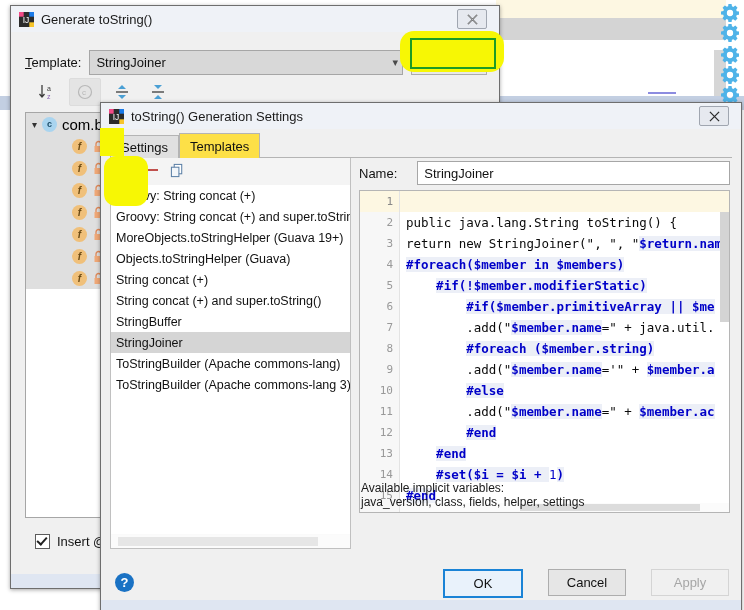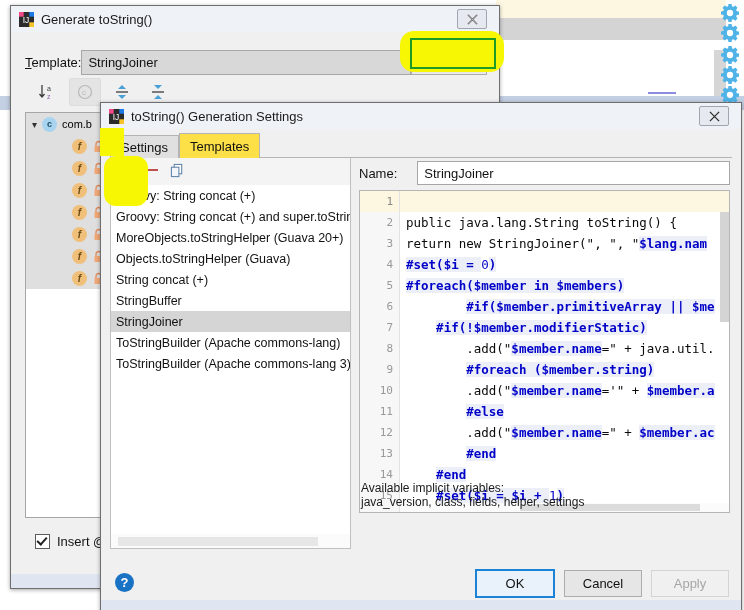--- a/index.html
+++ b/index.html
@@ -21,21 +21,21 @@
   
   .win{position:absolute;background:#f0f0f0;border:1px solid #6e6e6e;box-shadow:0 1px 4px rgba(0,0,0,.35);}
   .win-title{height:26px;background:#eff2f7;display:flex;align-items:center;padding:0 12px 0 8px;}
   .win-title .ttl{font-size:13px;color:#1a1a1a;margin-left:7px;white-space:nowrap;}
   .win-close{margin-left:auto;width:28px;height:18px;border:1px solid #a0a6b0;background:#e6e9ef;
              display:flex;align-items:center;justify-content:center;border-radius:2px;}
   .ij-logo{width:15px;height:15px;position:relative;flex:0 0 auto;}
   
   #dlg-generate{left:10px;top:5px;width:488px;height:582px;}
   #gen-body{position:absolute;left:0;top:26px;right:0;bottom:0;background:#f0f0f0;}
-  .row-template{position:absolute;left:14px;top:12px;right:12px;height:36px;display:flex;align-items:center;}
+  .row-template{position:absolute;left:14px;top:12px;right:12px;height:36px;display:flex;align-items:center;gap:8px;}
   .lbl{font-size:13px;color:#111;white-space:nowrap;}
   .lbl u{text-decoration:underline;}
   .combo{flex:1;height:23px;background:#d8d8d8;border:1px solid #a6a6a6;display:flex;align-items:center;
          padding:0 4px 0 6px;font-size:13px;color:#111;}
   .combo .chev{margin-left:auto;color:#4a4a4a;font-size:11px;}
   .btn{border:1px solid #adadad;background:#e1e1e1;font-size:13px;color:#111;
        display:flex;align-items:center;justify-content:center;cursor:default;}
   #btn-settings{width:74px;height:23px;position:relative;z-index:4;background:#e8e8e8;}
   .toolbar-gen{position:absolute;left:22px;top:46px;display:flex;align-items:center;gap:6px;}
   .tbtn{width:30px;height:26px;display:flex;align-items:center;justify-content:center;}
@@ -86,21 +86,21 @@
   .k{color:#0000c8;font-weight:bold;background:#eceff7;}
   .v{color:#0000c8;font-weight:bold;background:#eceff7;}
   .n{color:#0000c8;}
   .code-vscroll{position:absolute;right:0;top:21px;width:9px;height:110px;background:#d4d4d4;}
   .code-hscroll{position:absolute;left:40px;right:0;bottom:0;height:9px;background:#fbfbfb;}
   .code-hscroll i{position:absolute;left:120px;top:1px;width:180px;height:7px;background:#dcdcdc;display:block;}
   #implicit{position:absolute;left:8px;bottom:40px;font-size:12px;color:#1a1a1a;line-height:14px;}
   #set-footer{position:absolute;left:0;right:0;bottom:0;height:48px;background:#f0f0f0;}
   #helpbtn{position:absolute;left:14px;top:10px;width:19px;height:19px;border-radius:50%;background:#1a72c4;
            color:#fff;font-size:13px;font-weight:bold;display:flex;align-items:center;justify-content:center;}
-  .footbtns{position:absolute;right:12px;top:6px;display:flex;gap:9px;align-items:center;}
+  .footbtns{position:absolute;right:12px;top:6px;display:flex;gap:25px;}
   .fbtn{width:76px;height:25px;border:1px solid #adadad;background:#e6e6e6;font-size:13px;color:#111;
         display:flex;align-items:center;justify-content:center;}
   .fbtn.default{border:2px solid #1a83d6;background:#e9f2fb;}
   .fbtn.disabled{color:#a6a6a6;background:#f0f0f0;border-color:#d4d4d4;}
   #set-footer-strip{position:absolute;left:0;right:0;bottom:0;height:11px;background:#dfe6f2;}
   
   .hl{position:absolute;background:#f7f704;z-index:5;pointer-events:none;}
   #hl-settings{left:400px;top:31px;width:104px;height:41px;border-radius:14px;}
   #hl-plus{left:104px;top:156px;width:44px;height:50px;border-radius:12px;z-index:6;}
   #hl-tabs{left:100px;top:128px;width:24px;height:28px;z-index:6;}
@@ -206,21 +206,21 @@
             <path d="M3 9 L15 9" stroke="#3c3c3c" stroke-width="1.3"></path>
             <path d="M9 12 L5 16 L13 16 Z" fill="#4a9fd4"></path>
           </svg>
       </span>
     </div>
 
     <div id="gen-tree">
       <div class="tree-head">
         <span style="color:#333;font-size:10px">▾</span>
         <span class="cicon">c</span>
-        <span style="font-size:11px">com.b</span>
+        <span style="font-size:15px">com.b</span>
       </div>
       <div class="tree-rows" id="tree-rows">
           <div class="tree-row">
             <span class="ficon">f</span>
             <span class="lockicon"><svg viewBox="0 0 11 13" width="11" height="13">
                 <path d="M3 6 V4a2.5 2.5 0 0 1 5 0v2" fill="none" stroke="#e08a5a" stroke-width="1.3"></path>
                 <rect x="1.5" y="6" width="8" height="6" fill="#f0a877" stroke="#d3семь" stroke-width="0"></rect>
               </svg></span>
           </div>
           <div class="tree-row">
@@ -319,23 +319,24 @@
         <span>
           <svg viewBox="0 0 16 16" width="15" height="15">
               <rect x="4.5" y="1.5" width="8" height="10" fill="#ffffff" stroke="#5b7fa6" stroke-width="1.1"></rect>
               <rect x="1.5" y="4.5" width="8" height="10" fill="#f2f6fa" stroke="#5b7fa6" stroke-width="1.1"></rect>
             </svg>
         </span>
       </div>
       <div class="tmpl-list" id="tmpl-list">
           <div class="tmpl-item">Groovy: String concat (+)</div>
           <div class="tmpl-item">Groovy: String concat (+) and super.toString()</div>
-          <div class="tmpl-item">MoreObjects.toStringHelper (Guava 20+)</div>
+          <div class="tmpl-item">MoreObjects.toStringHelper (Guava 19+)</div>
           <div class="tmpl-item">Objects.toStringHelper (Guava)</div>
           <div class="tmpl-item">String concat (+)</div>
+          <div class="tmpl-item">String concat (+) and super.toString()</div>
           <div class="tmpl-item">StringBuffer</div>
           <div class="tmpl-item sel">StringJoiner</div>
           <div class="tmpl-item">ToStringBuilder (Apache commons-lang)</div>
           <div class="tmpl-item">ToStringBuilder (Apache commons-lang 3)</div>
         </div>
       <div class="hscroll">
           <i></i>
         </div>
     </div>
 
@@ -361,25 +362,24 @@
             <div class="gn">11</div>
             <div class="gn">12</div>
             <div class="gn">13</div>
             <div class="gn">14</div>
             <div class="gn">15</div>
             <div class="gn">16</div>
           </div>
         <div class="codearea" id="codearea">
             <div class="cl cur">&nbsp;</div>
             <div class="cl">public java.lang.String toString() {</div>
-            <div class="cl">return new StringJoiner(", ", "<span class="v">$lang.nam</span></div>
-            <div class="cl"><span class="k">#set(</span><span class="v">$i</span><span class="k"> = </span><span class="n">0</span><span class="k">)</span></div>
+            <div class="cl">return new StringJoiner(", ", "<span class="v">$return.nam</span></div>
             <div class="cl"><span class="k">#foreach(</span><span class="v">$member</span><span class="k"> in </span><span class="v">$members</span><span class="k">)</span></div>
+            <div class="cl">    <span class="k">#if(!</span><span class="v">$member.modifierStatic</span><span class="k">)</span></div>
             <div class="cl">        <span class="k">#if(</span><span class="v">$member.primitiveArray</span><span class="k"> || </span><span class="v">$me</span></div>
-            <div class="cl">    <span class="k">#if(!</span><span class="v">$member.modifierStatic</span><span class="k">)</span></div>
             <div class="cl">        .add("<span class="v">$member.name</span>=" + java.util.</div>
             <div class="cl">        <span class="k">#foreach (</span><span class="v">$member.string</span><span class="k">)</span></div>
             <div class="cl">        .add("<span class="v">$member.name</span>='" + <span class="v">$member.a</span></div>
             <div class="cl">        <span class="k">#else</span></div>
             <div class="cl">        .add("<span class="v">$member.name</span>=" + <span class="v">$member.ac</span></div>
             <div class="cl">        <span class="k">#end</span></div>
             <div class="cl">    <span class="k">#end</span></div>
             <div class="cl">    <span class="k">#set(</span><span class="v">$i</span><span class="k"> = </span><span class="v">$i</span><span class="k"> + </span><span class="n">1</span><span class="k">)</span></div>
             <div class="cl"><span class="k">#end</span></div>
           </div>

